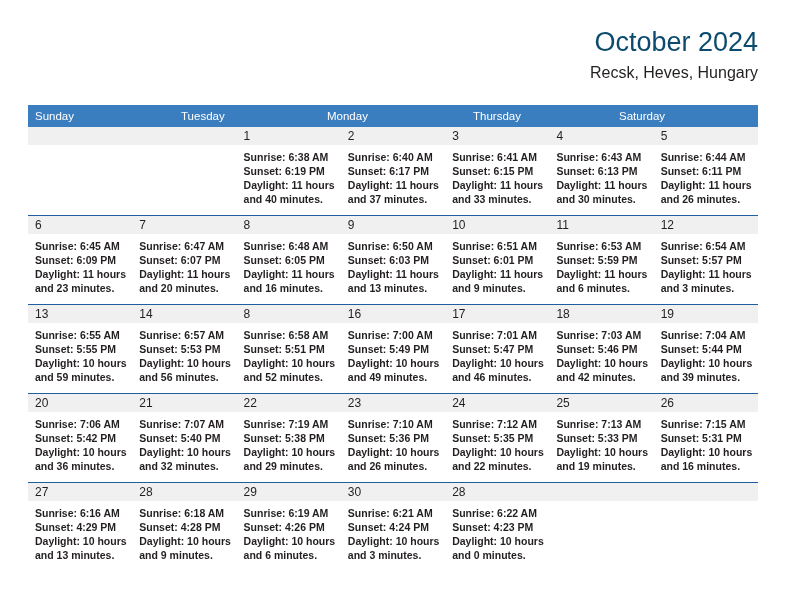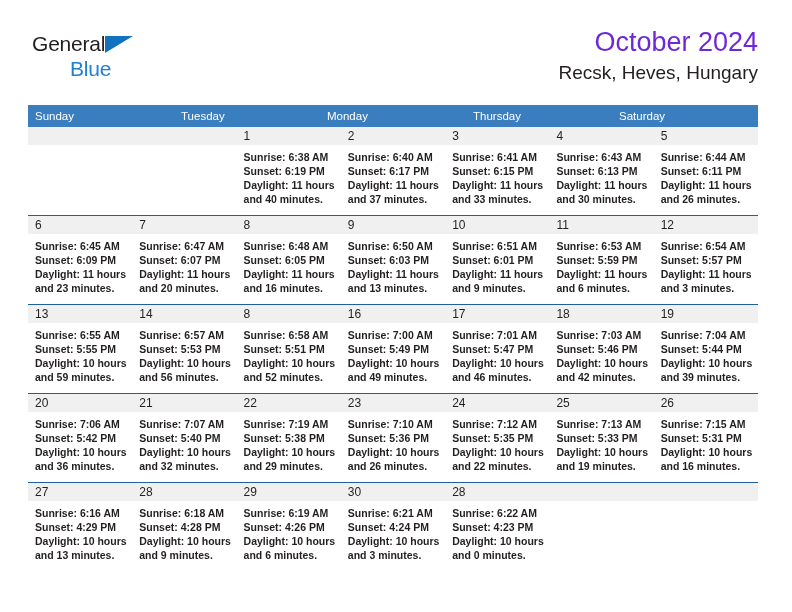--- a/index.html
+++ b/index.html
@@ -69,26 +69,26 @@
 
   .title-wrap {
     position: absolute;
     right: 0;
     top: 0;
     text-align: right;
   }
   .cal-title {
     font-size: 27px;
     line-height: 32px;
-    color: #6d28d9;
+    color: #0c4a6e;
     white-space: nowrap;
   }
   .cal-sub {
     margin-top: 6px;
-    font-size: 19px;
+    font-size: 16px;
     line-height: 18px;
     color: #231f20;
     white-space: nowrap;
   }
 
   
   .cal {
     position: absolute;
     left: 28px;
     top: 105px;
@@ -160,25 +160,20 @@
     visibility: hidden;
   }
 </style>
 </head>
 <body>
 
 <div class="page">
 
   <div class="top">
 
-    <div class="brand">
-      <div class="brand-row1">General</div>
-      <div class="brand-tri"></div>
-      <div class="brand-row2">Blue</div>
-    </div>
 
     <div class="title-wrap">
       <div class="cal-title">October 2024</div>
       <div class="cal-sub">Recsk, Heves, Hungary</div>
     </div>
 
   </div>
 
   <div class="cal">
     <div class="dow-row">

